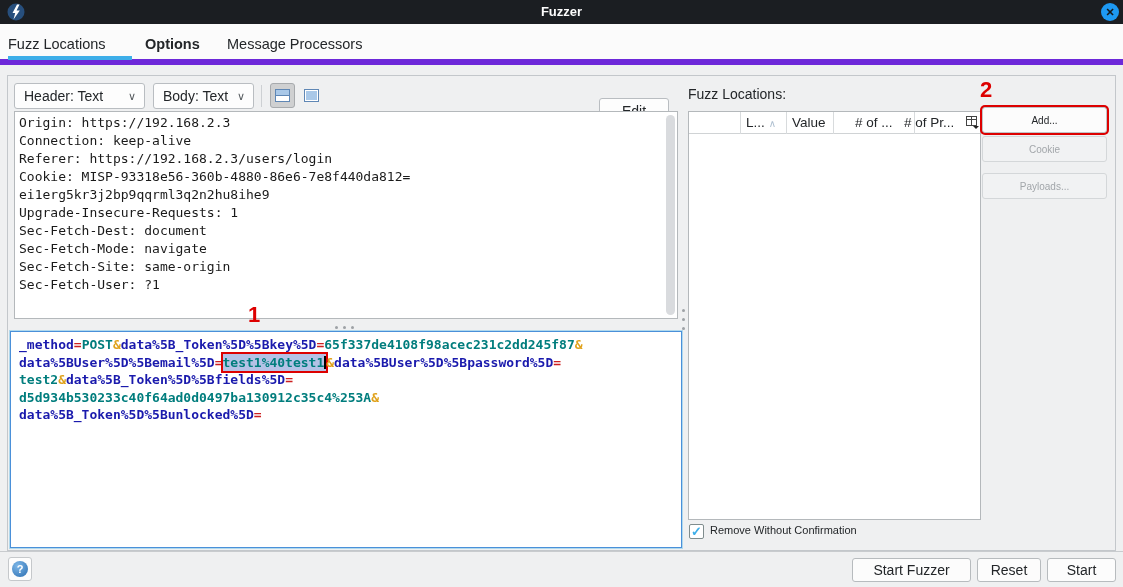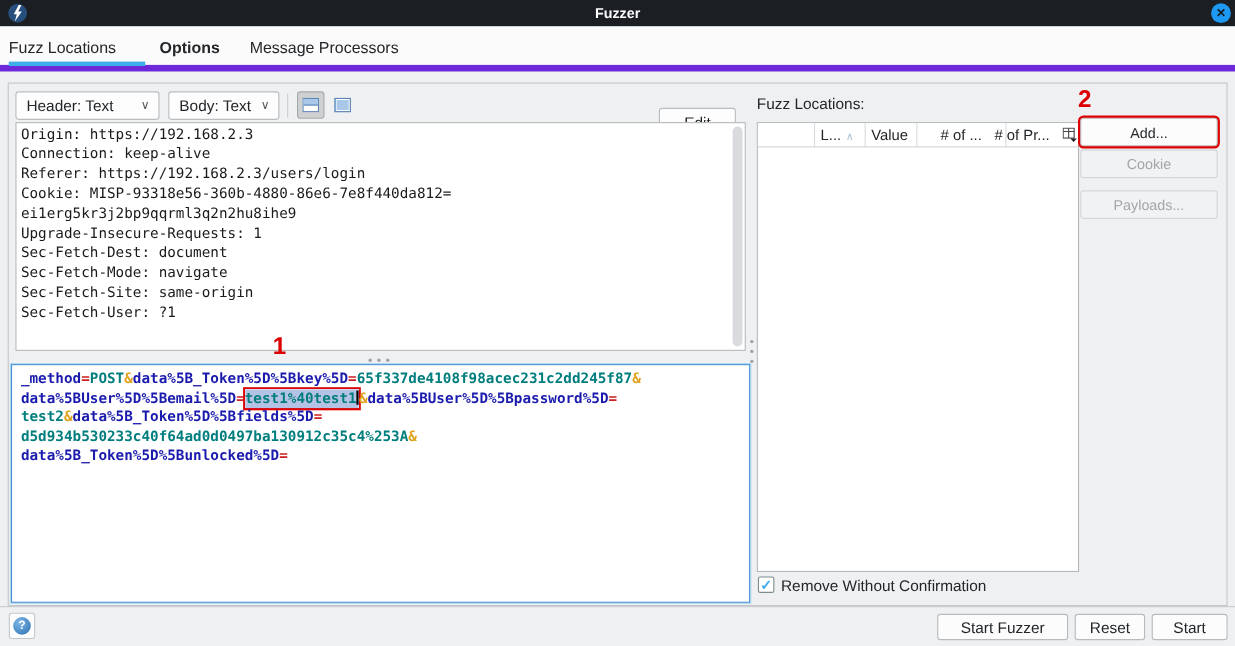--- a/index.html
+++ b/index.html
@@ -69,29 +69,29 @@
   .fuzz-label { position:absolute; left:680px; top:10px; font-size:14px; color:#232629; }
   .loc-table { position:absolute; left:680px; top:35px; width:293px; height:409px; background:#fff;
                border:1px solid #b4b8bb; }
   .loc-head { position:absolute; left:0; top:0; right:0; height:22px; background:#fff; border-bottom:1px solid #d0d3d5; }
   .loc-col { position:absolute; top:0; height:22px; line-height:21px; font-size:13.5px; color:#232629;
              border-right:1px solid #d8dbdd; padding-left:5px; white-space:nowrap; overflow:hidden; cursor:pointer; }
   .sort-icon { color:#aebfd0; font-size:10px; margin-left:4px; }
   .colcfg { position:absolute; right:1px; top:4px; width:13px; height:13px; cursor:pointer; }
 
   .side-btn { position:absolute; left:974px; width:125px; height:26px; border-radius:3px;
-              font-size:13px; background:#fcfcfc; border:1px solid #bfc3c6; color:#232629; cursor:pointer; }
+              font-size:10px; background:#fcfcfc; border:1px solid #bfc3c6; color:#232629; cursor:pointer; }
   .side-btn:disabled { background:#f1f2f3; border-color:#d4d7d9; color:#a2a6aa; }
   .side-btn.annotated { box-shadow:0 0 0 2px #dd0000; }
 
   .chk-row { position:absolute; left:681px; top:448px; height:16px; cursor:pointer; }
   .chk-box { position:absolute; left:0; top:0; width:15px; height:15px; background:#fff;
              border:1px solid #7f8c8d; border-radius:2px; color:#3daee9; font-size:13px;
              font-weight:bold; line-height:14px; text-align:center; }
-  .chk-label { position:absolute; left:21px; top:0; font-size:14px; color:#232629; white-space:nowrap; }
+  .chk-label { position:absolute; left:21px; top:0; font-size:11px; color:#232629; white-space:nowrap; }
 
   
   .footer-sep { position:absolute; left:0; top:551px; width:1123px; height:1px; background:#c8cbce; }
   .help-btn { position:absolute; left:8px; top:557px; width:24px; height:24px; background:#fdfdfd;
               border:1px solid #c5c8cb; border-radius:3px; cursor:pointer; }
   .help-glyph { position:absolute; left:3px; top:3px; width:16px; height:16px; border-radius:50%;
                 background:radial-gradient(circle at 35% 30%, #7db7e8, #2a6db0); color:#fff;
                 font-size:11px; font-weight:bold; line-height:16px; text-align:center; }
   .foot-btn { position:absolute; top:558px; height:24px; background:#fcfcfc; border:1px solid #b7bbbe;
               border-radius:3px; font-size:14px; color:#232629; cursor:pointer; }

